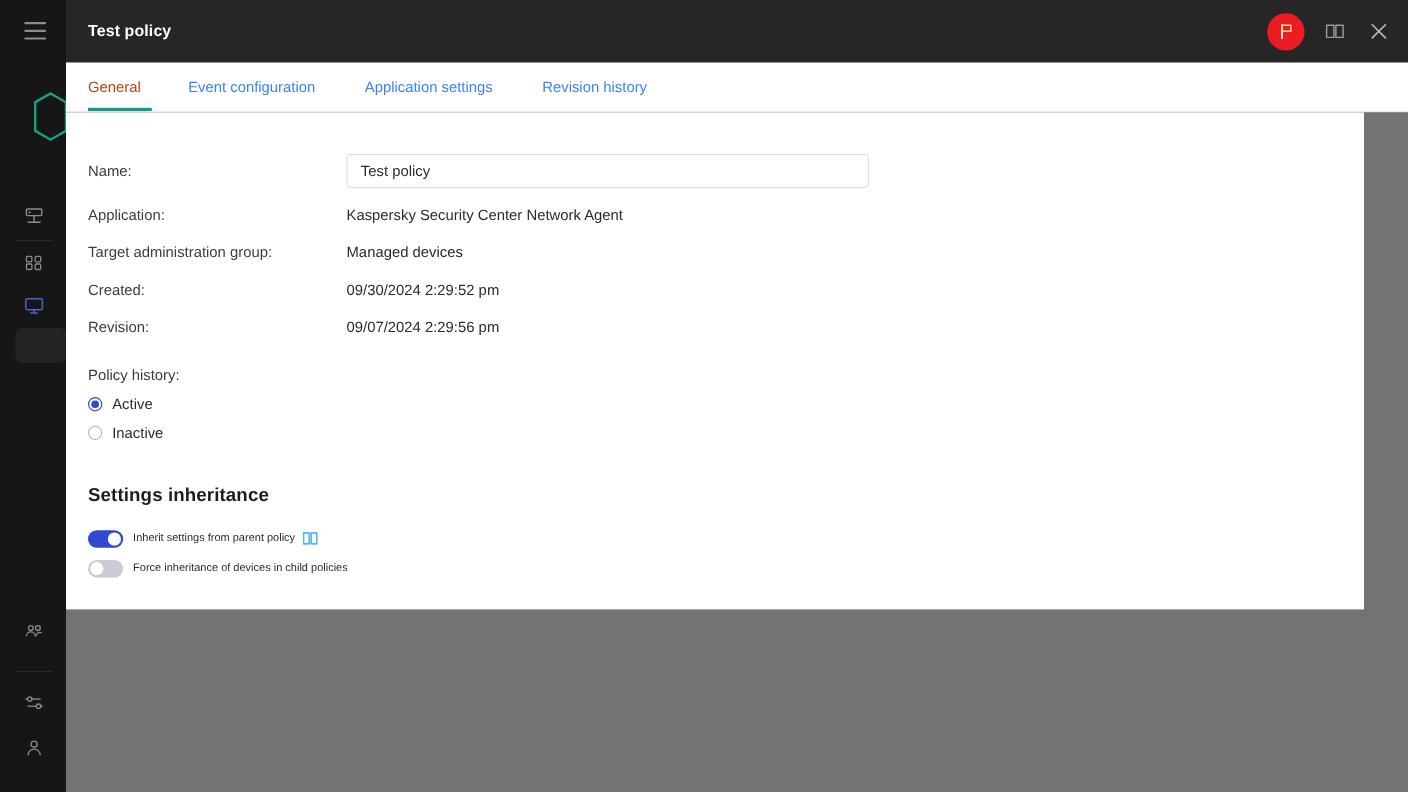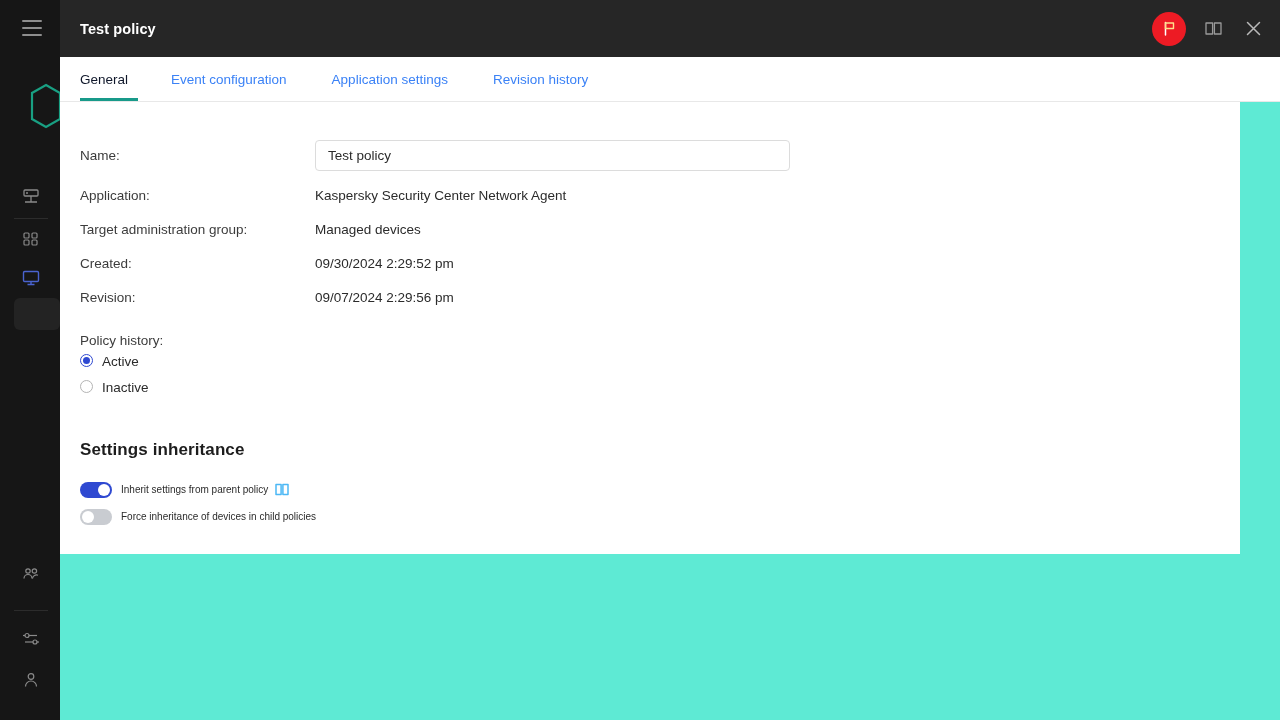--- a/index.html
+++ b/index.html
@@ -111,34 +111,34 @@
     position: relative;
     display: flex; align-items: center;
     padding: 0 10px;
     margin-right: 25px;
     font-size: 13.5px;
     color: #3b82f6;
     cursor: pointer;
     white-space: nowrap;
   }
   .tab:first-child { padding-left: 0; margin-right: 23px; }
-  .tab.active { color: #0f172a; }
+  .tab.active { color: #c2410c; }
   .tab.active::after {
     content: "";
     position: absolute;
     left: 0; right: 10px; bottom: 0;
     height: 3px;
     background: #189a8a;
   }
   .tab:first-child.active::after { right: 0; }
 
   
   .modal-body {
     flex: 1;
-    background: #5eead4;
+    background: #737373;
     position: relative;
     overflow: hidden;
   }
   .card {
     position: absolute;
     left: 0; top: 0;
     width: 1180px;
     height: 452px;
     background: #ffffff;
     padding: 36px 20px 0 20px;
@@ -172,21 +172,21 @@
     padding: 0 12px;
     outline: none;
   }
 
   
   .status-label {
     font-size: 13.5px; color: #3c3c3c;
     margin-top: 19px; margin-bottom: 6px;
   }
   .radio-row {
-    display: flex; align-items: flex-start;
+    display: flex; align-items: center;
     height: 26px;
     cursor: pointer;
   }
   .radio {
     width: 13px; height: 13px;
     border-radius: 50%;
     border: 1px solid #b4b4b4;
     background: #fff;
     margin-right: 9px;
     flex: none;

